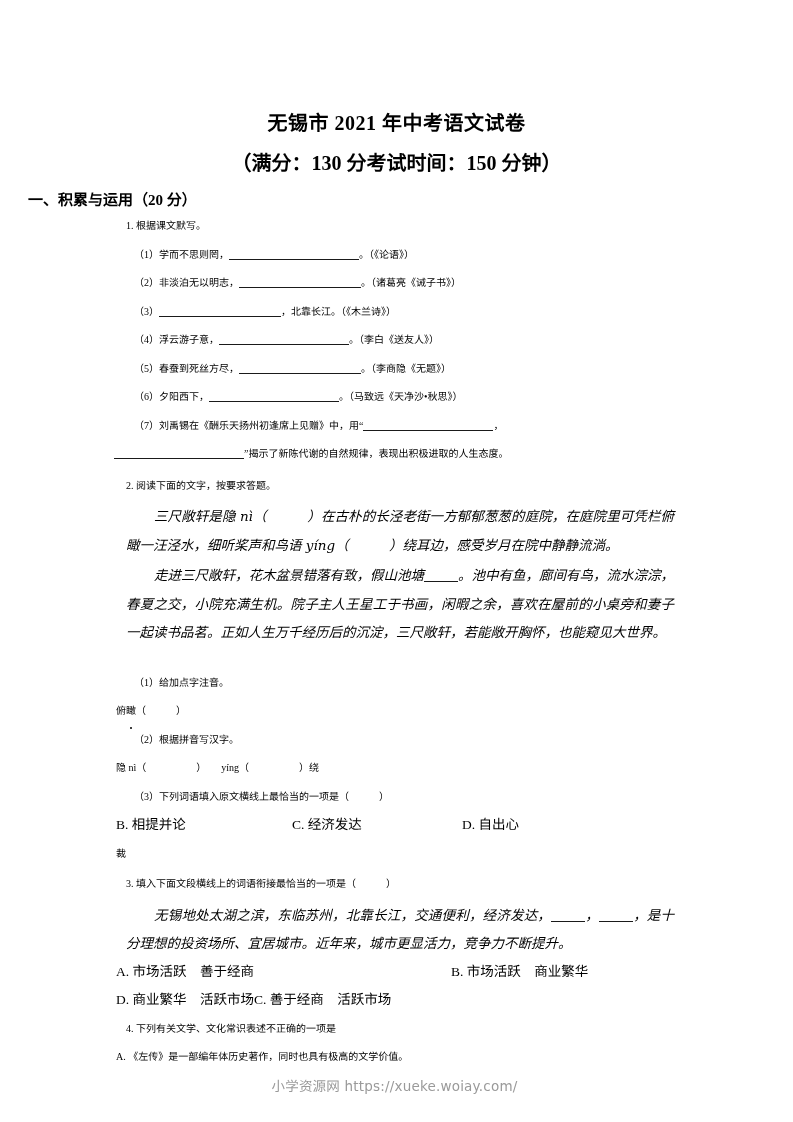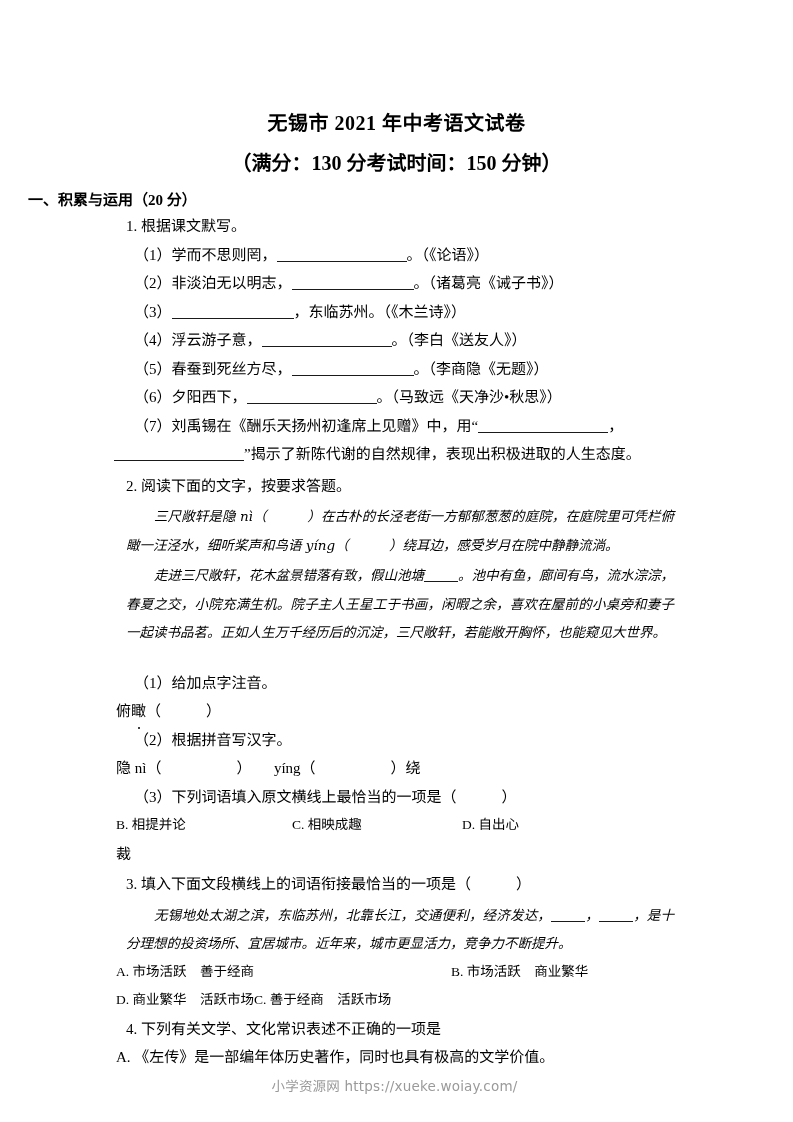--- a/index.html
+++ b/index.html
@@ -42,21 +42,21 @@
     font-size: 15px;
     font-weight: bold;
     margin: 0;
     padding: 14px 0 0 12px;
     line-height: 24px;
   }
   .content {
     padding: 0 103px 0 110px;
   }
   .ln {
-    font-size: 15px;
+    font-size: 10px;
     line-height: 28.5px;
     margin: 0;
     white-space: nowrap;
   }
   .indent1 { padding-left: 8px; }
   .indent2 { text-indent: 28px; }
   .kai {
     font-family: "DejaVu Serif", "Liberation Serif", serif;
     font-style: italic;
     font-size: 13.5px;
@@ -128,21 +128,21 @@
 
     <p class="ln">1. 根据课文默写。</p>
 
     <p class="ln indent1">
       <span>（1）学而不思则罔，</span><span class="blank b-long"></span><span>。（《论语》）</span>
     </p>
     <p class="ln indent1">
       <span>（2）非淡泊无以明志，</span><span class="blank b-mid"></span><span>。（诸葛亮《诫子书》）</span>
     </p>
     <p class="ln indent1">
-      <span>（3）</span><span class="blank b-mid"></span><span>，东临苏州。（《木兰诗》）</span>
+      <span>（3）</span><span class="blank b-mid"></span><span>，北靠长江。（《木兰诗》）</span>
     </p>
     <p class="ln indent1">
       <span>（4）浮云游子意，</span><span class="blank b-long"></span><span>。（李白《送友人》）</span>
     </p>
     <p class="ln indent1">
       <span>（5）春蚕到死丝方尽，</span><span class="blank b-mid"></span><span>。（李商隐《无题》）</span>
     </p>
     <p class="ln indent1">
       <span>（6）夕阳西下，</span><span class="blank b-long"></span><span>。（马致远《天净沙•秋思》）</span>
     </p>
@@ -168,21 +168,21 @@
       <span>俯</span><span class="dotted-char">瞰</span><span>（　　　）</span>
     </p>
 
     <p class="ln indent1">（2）根据拼音写汉字。</p>
     <p class="ln" style="margin-left:-10px;">隐 nì（　　　　　）　　yíng（　　　　　）绕</p>
 
     <p class="ln indent1">（3）下列词语填入原文横线上最恰当的一项是（　　　）</p>
 
     <div class="opt-row" style="margin-left:-10px;">
       <span class="opt opt-b">B. 相提并论</span>
-      <span class="opt opt-c">C. 相映成趣</span>
+      <span class="opt opt-c">C. 经济发达</span>
       <span class="opt">D. 自出心</span>
     </div>
     <p class="ln" style="margin-left:-10px;">裁</p>
 
     <p class="ln" style="padding-top:2px;">3. 填入下面文段横线上的词语衔接最恰当的一项是（　　　）</p>
 
     <p class="kai indent2 para-block">
       <span>无锡地处太湖之滨，东临苏州，北靠长江，交通便利，经济发达，</span><span class="blank b-short"></span><span>，</span><span class="blank b-short"></span><span>，是十分理想的投资场所、宜居城市。近年来，城市更显活力，竞争力不断提升。</span>
     </p>
 

